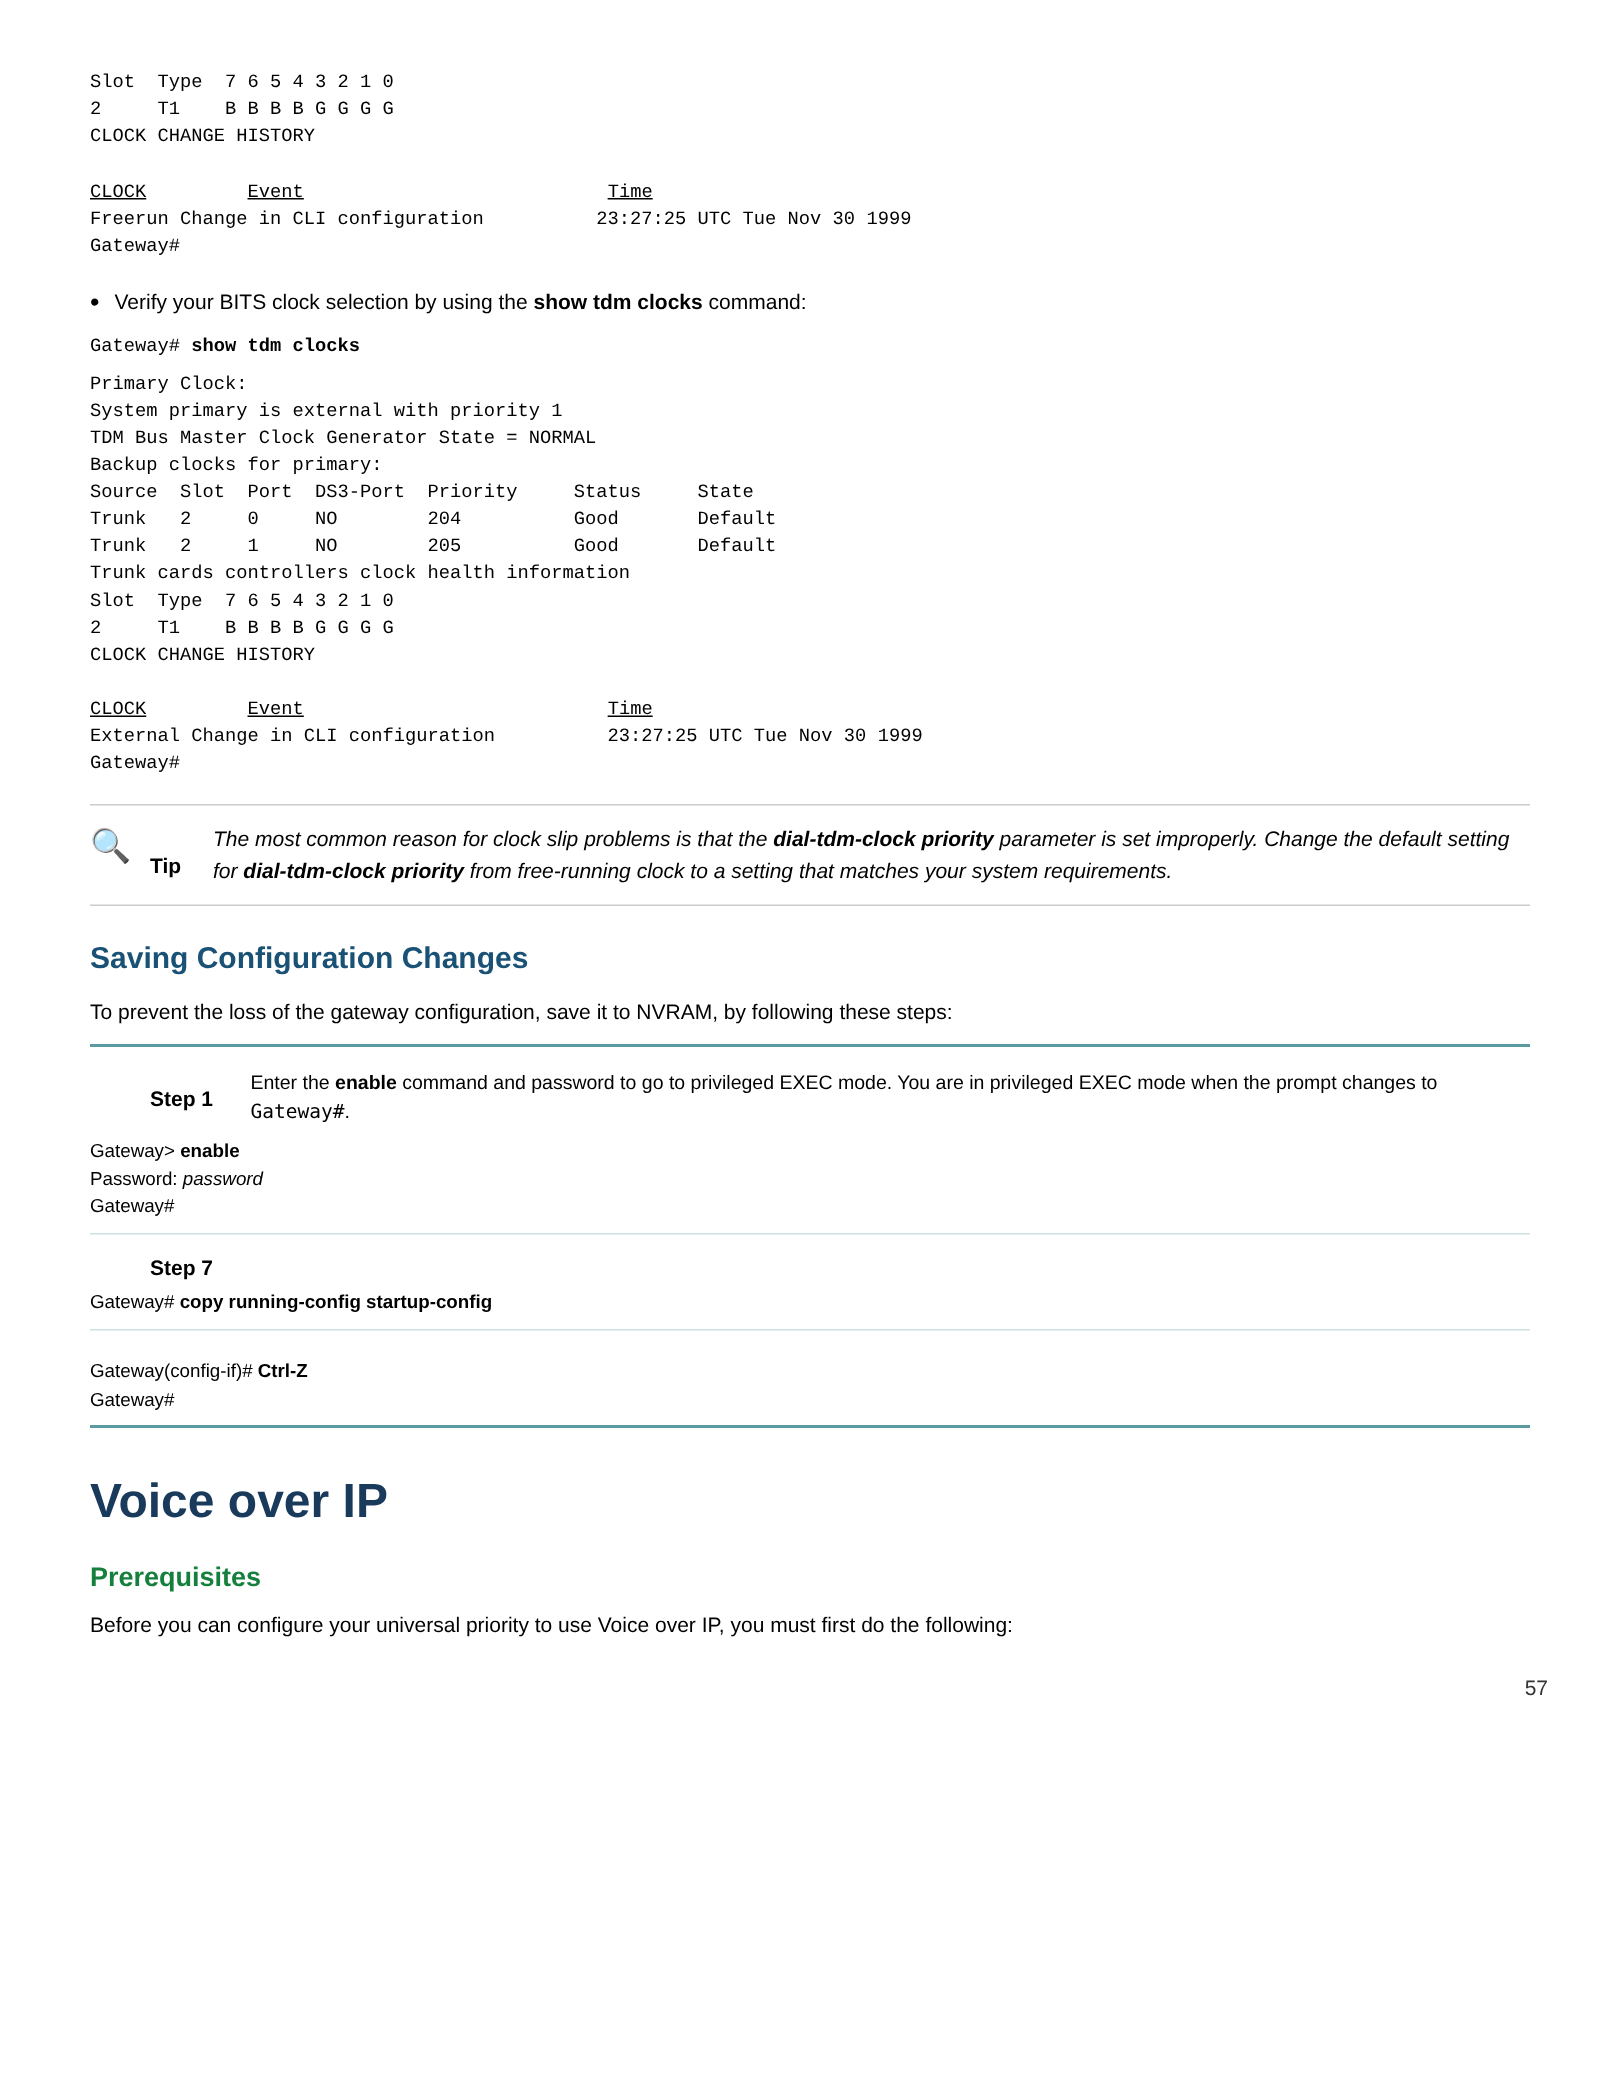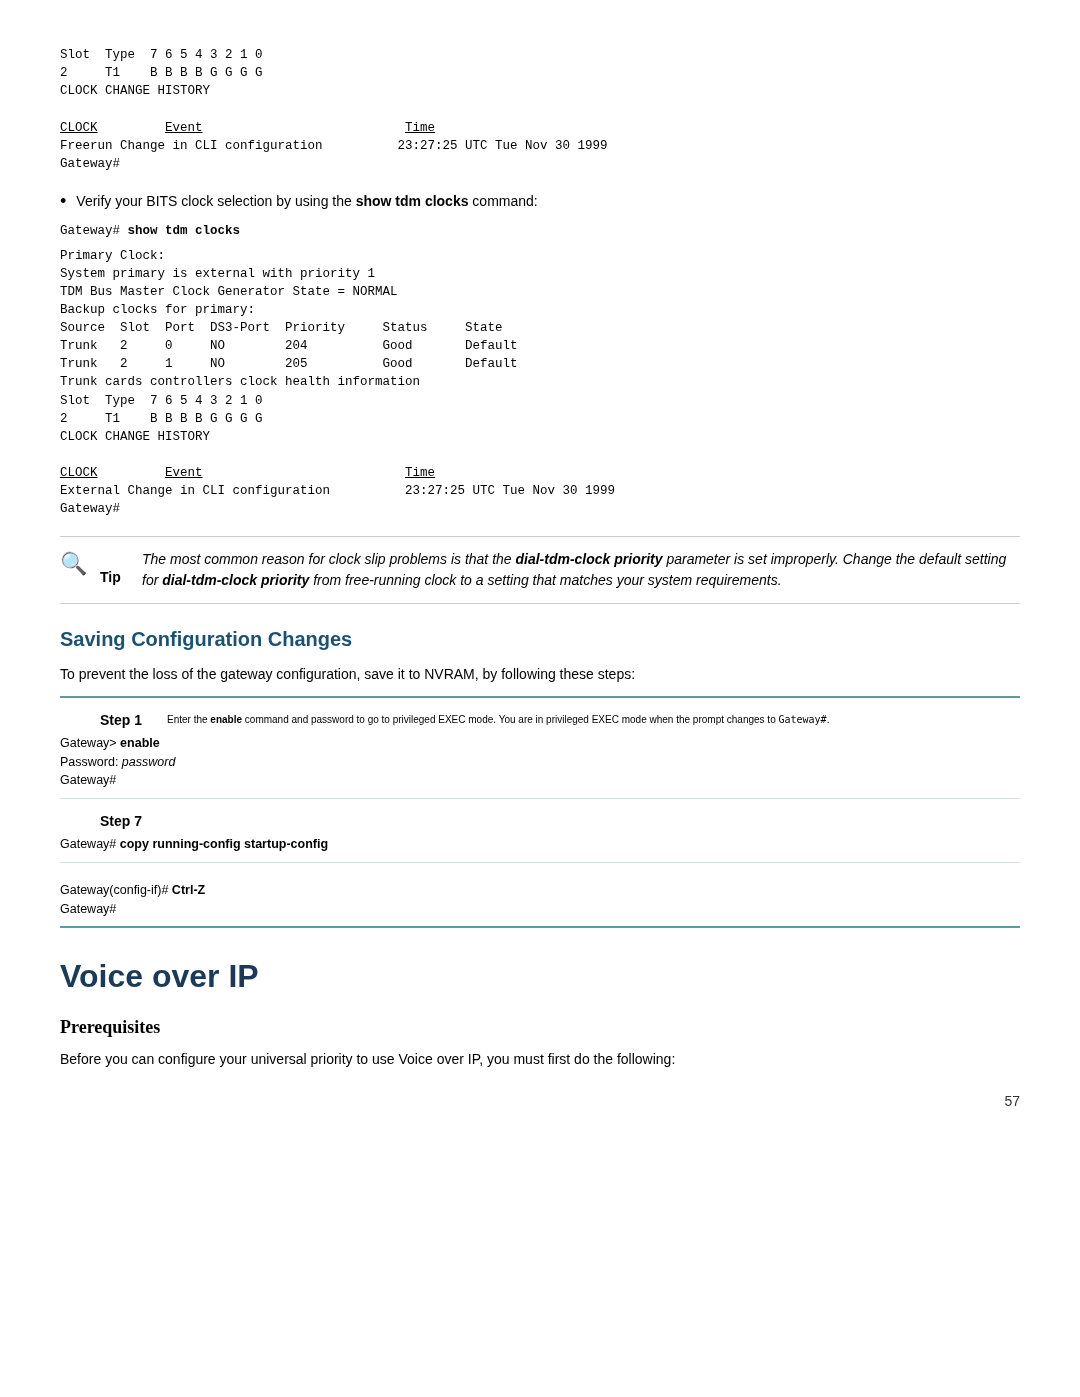--- a/index.html
+++ b/index.html
@@ -102,58 +102,57 @@
       gap: 12px;
       margin-bottom: 6px;
       margin-left: 40px;
     }
     .step-label {
       font-weight: bold;
       font-size: 14px;
       min-width: 55px;
     }
     .step-text {
-      font-size: 10px;
+      font-size: 13px;
       line-height: 1.5;
     }
     .step-code {
       font-family: Liberation Sans, sans-serif;
       font-size: 12.5px;
       line-height: 1.5;
       margin: 4px 0 0 0;
       white-space: pre;
     }
 
     
     .main-heading {
       font-size: 32px;
       font-weight: bold;
       color: #1a3a5c;
       margin: 30px 0 18px 0;
       padding-bottom: 4px;
     }
     .sub-heading {
-      color: #000000;
+      color: #15803d;
       font-size: 18px;
       font-weight: bold;
       margin: 12px 0 10px 0;
-      font-family: Liberation Serif, serif;
     }
 
     .para {
       font-size: 14px;
       line-height: 1.6;
       margin-bottom: 8px;
     }
 
     
     .page-number {
       position: absolute;
       bottom: 30px;
-      right: 60px;
+      right: 48px;
       font-size: 14px;
       color: #333;
     }
   </style>
 </head>
 <body>
 
 <div class="page">
 
   <div class="code-section">

